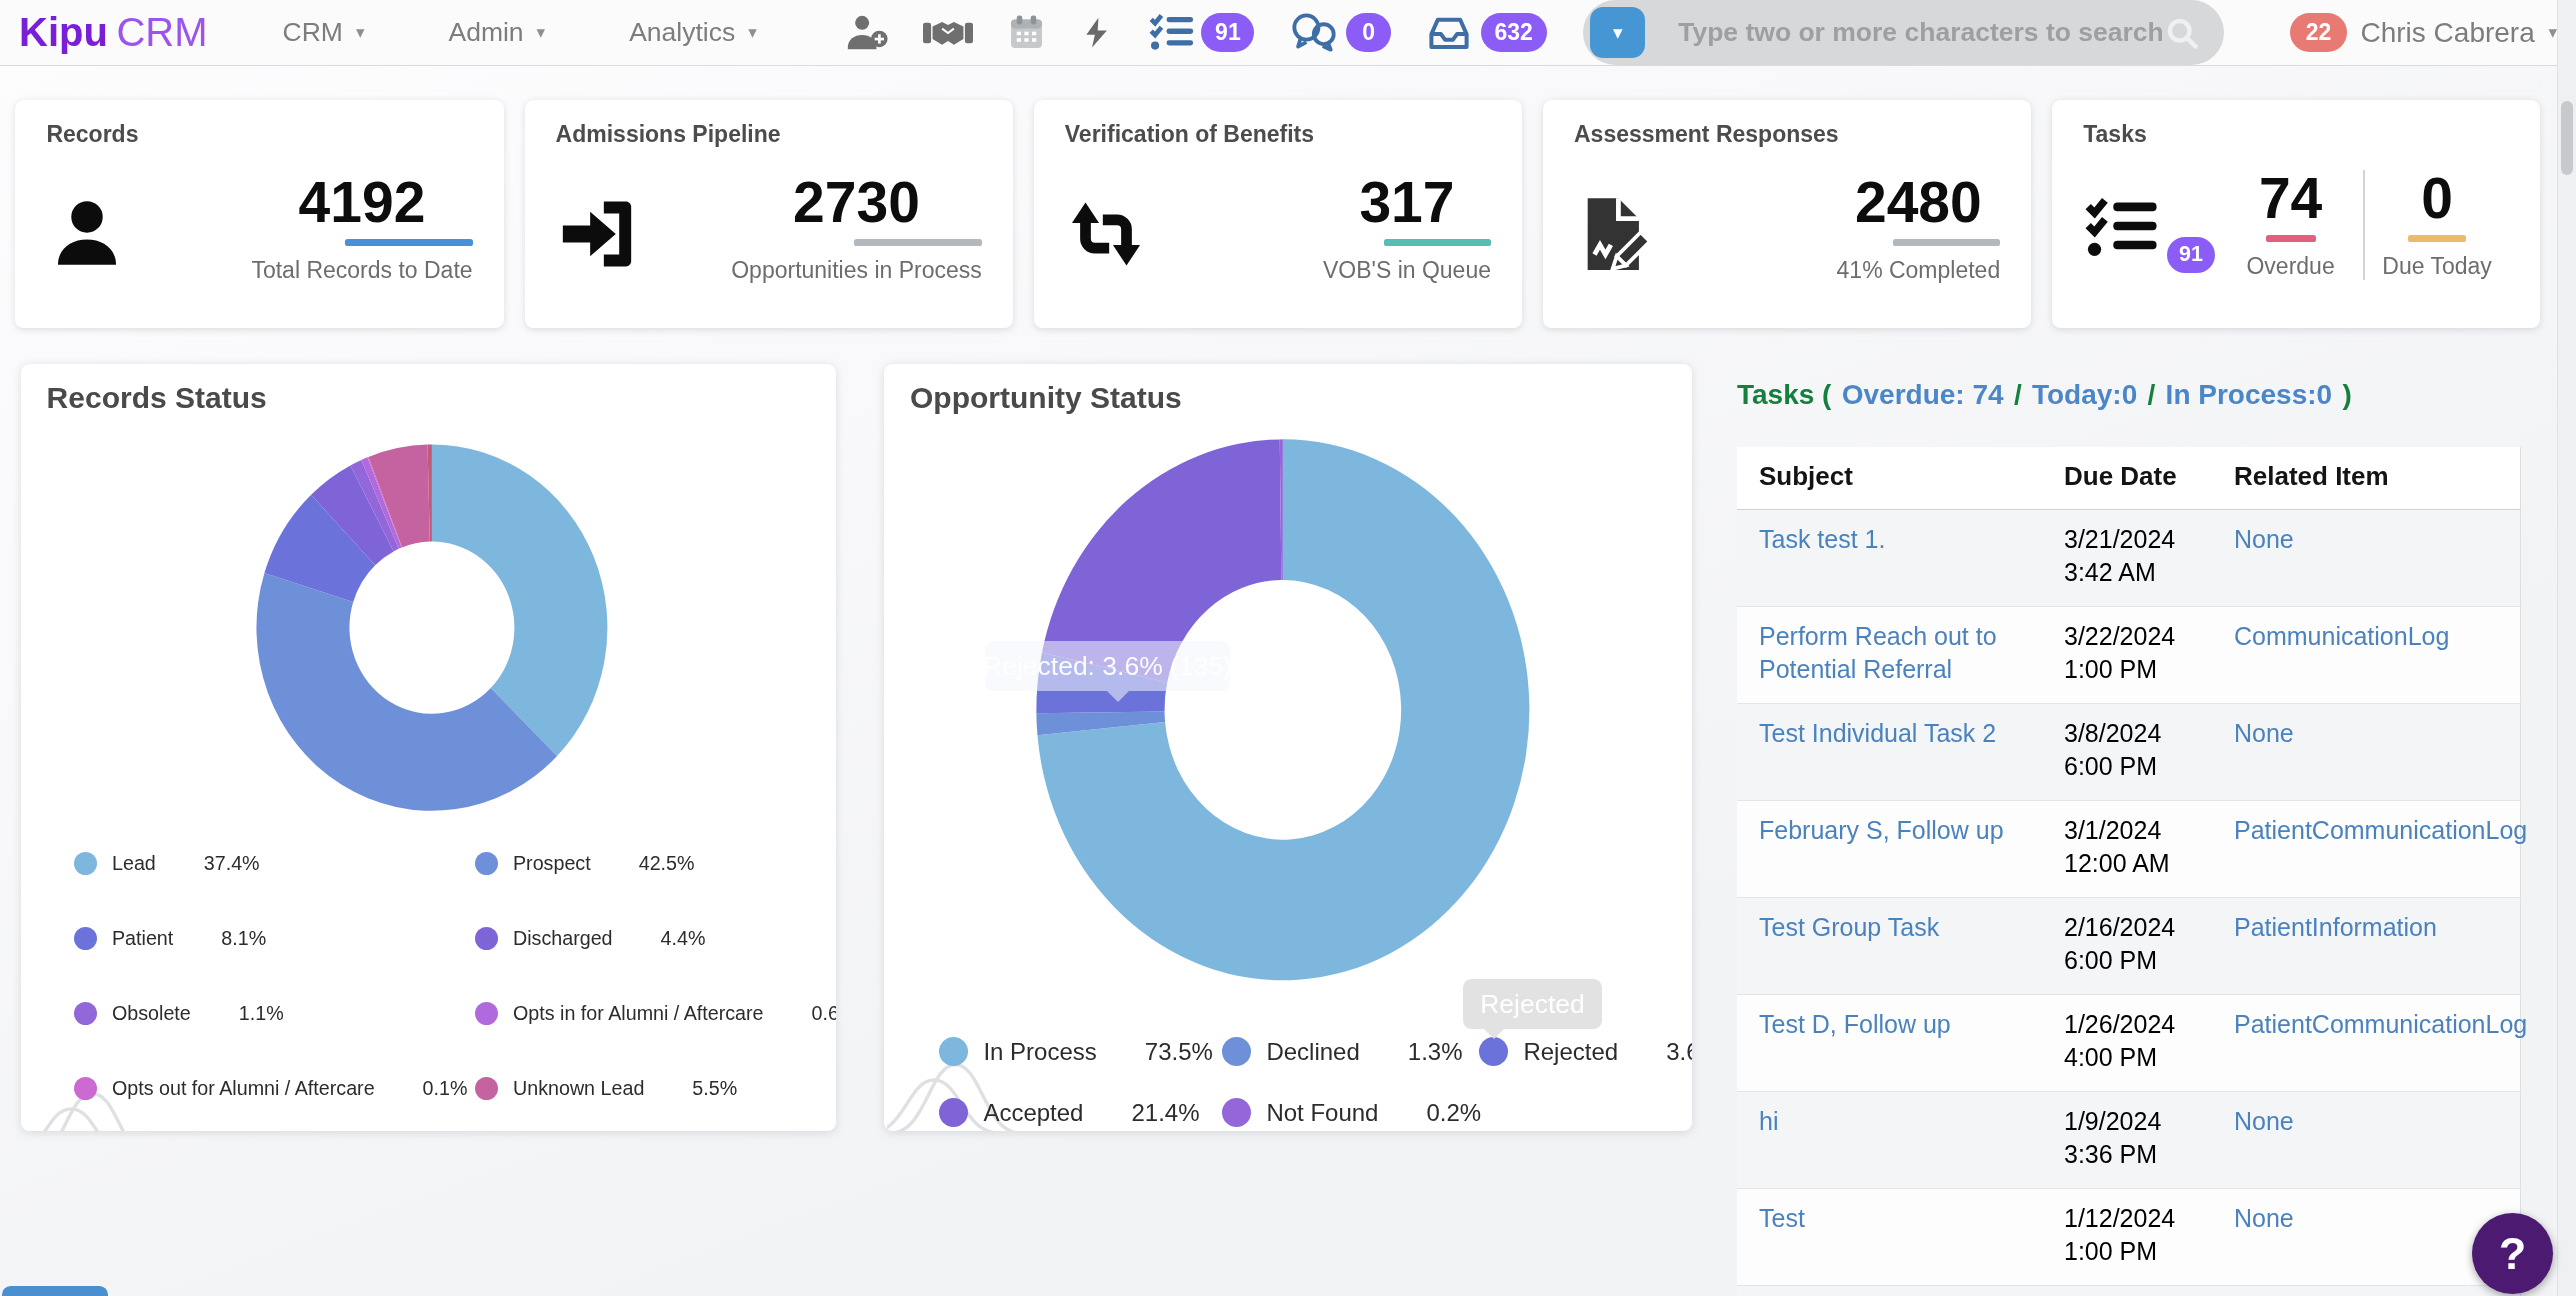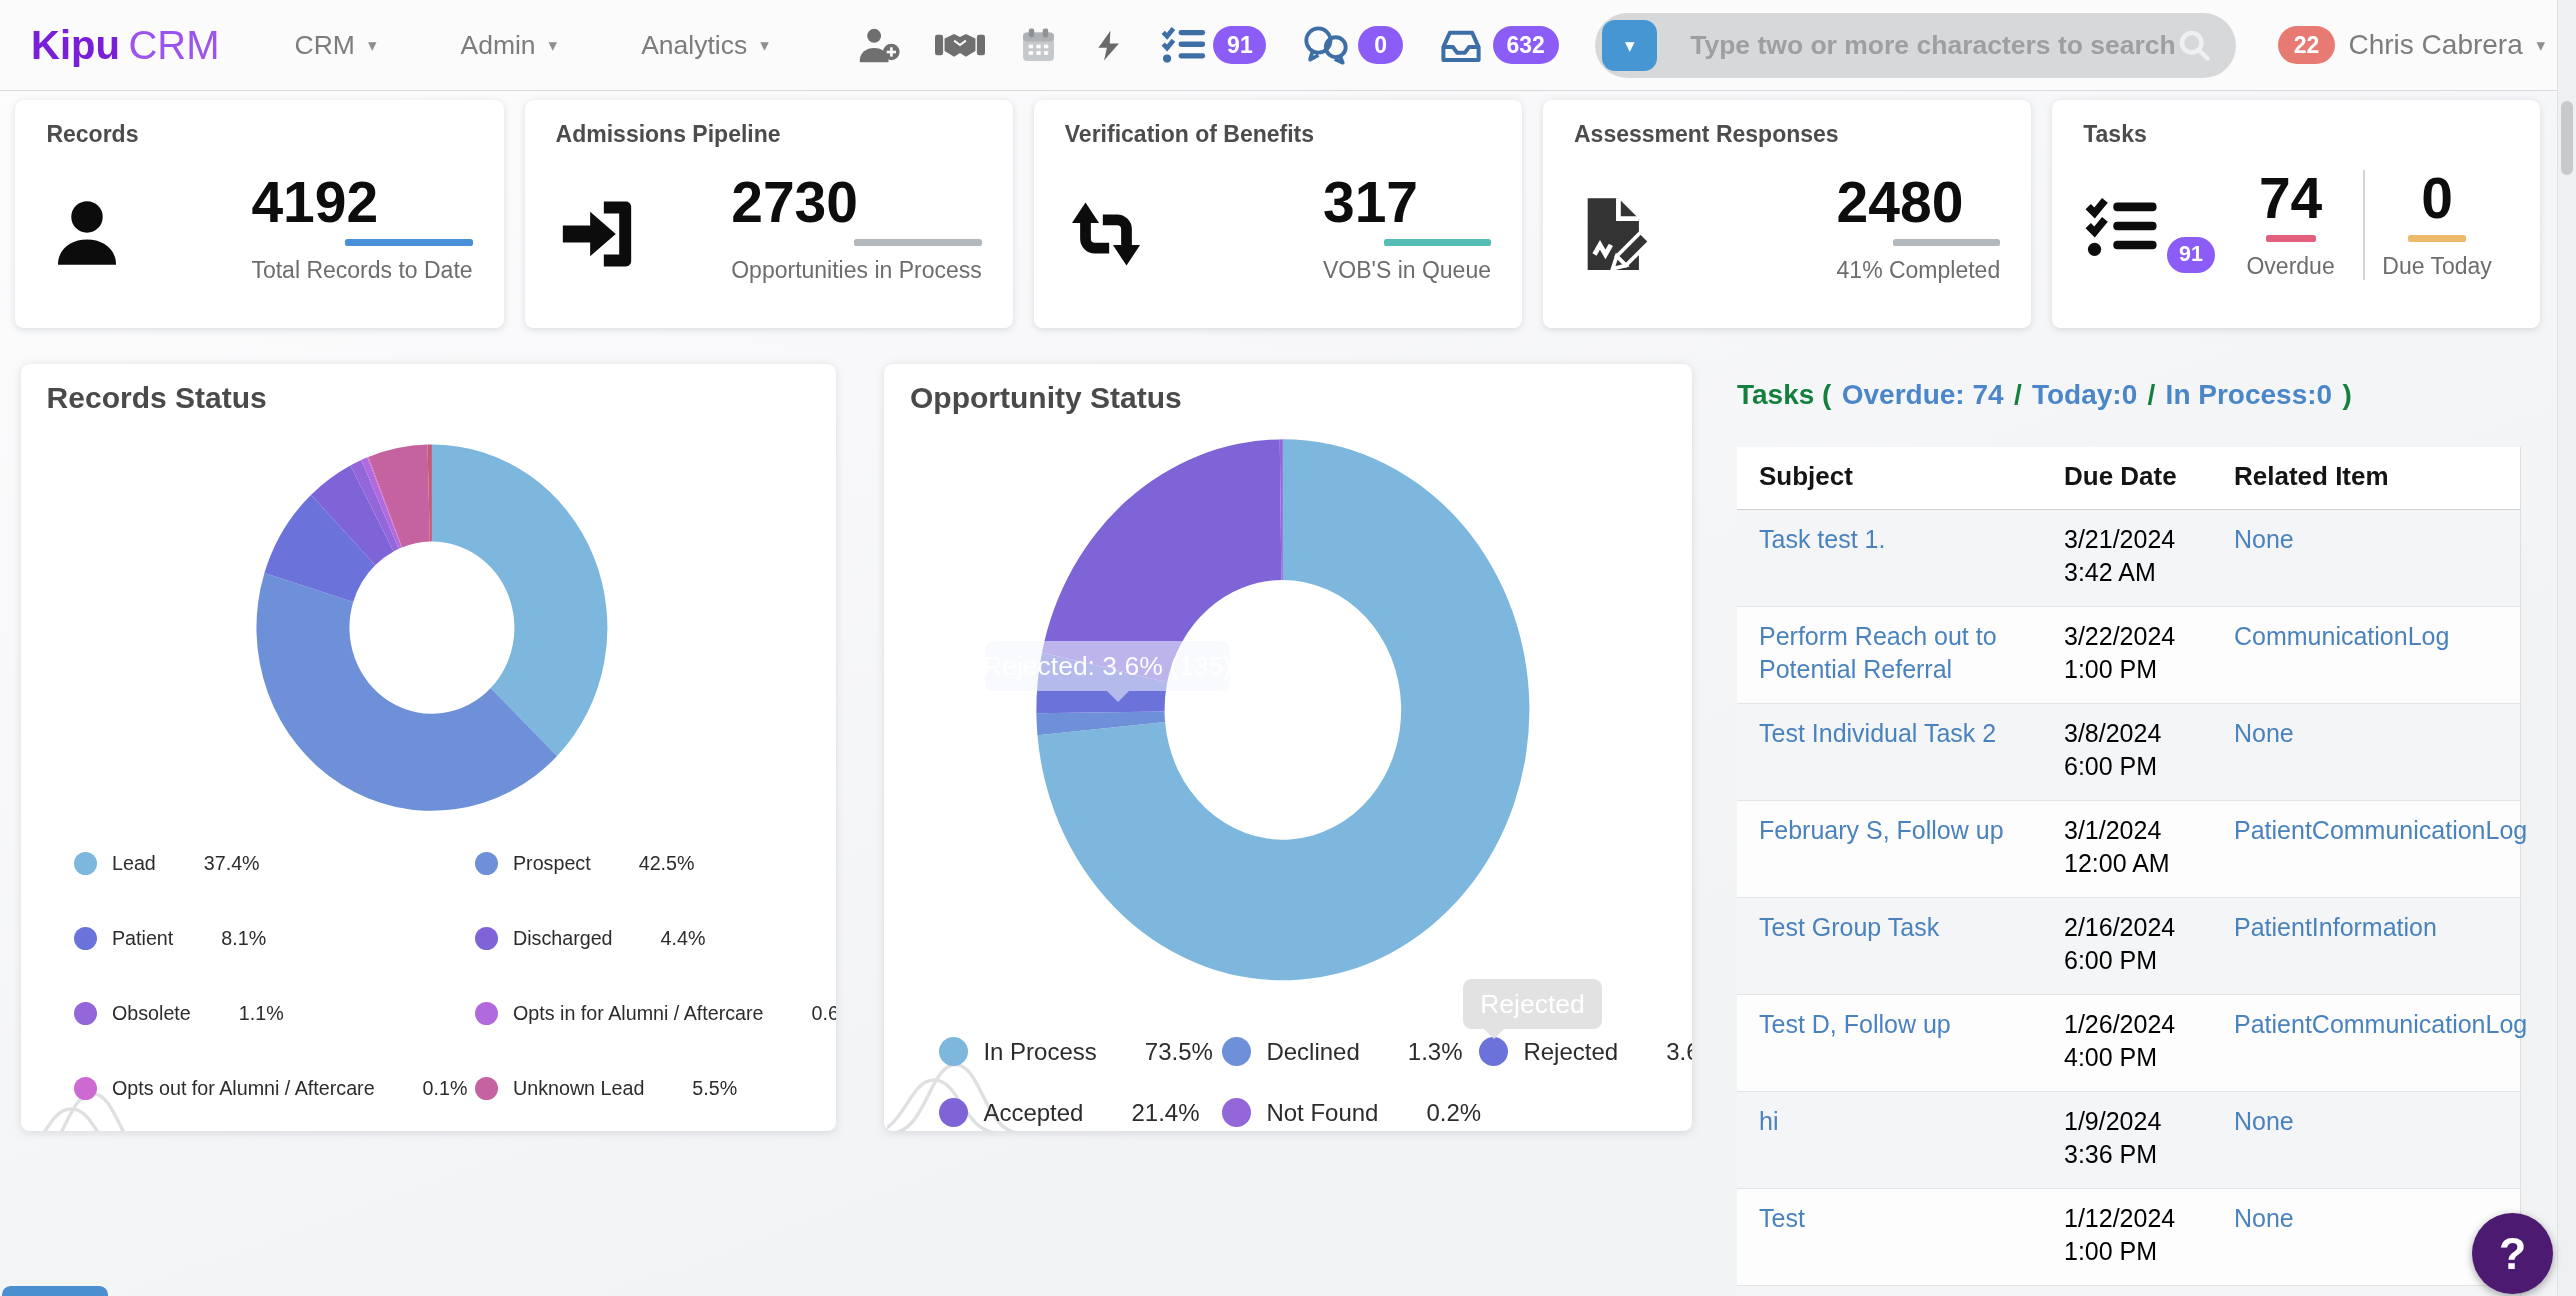--- a/index.html
+++ b/index.html
@@ -3,22 +3,22 @@
 <meta charset="utf-8">
 <style>
   * { box-sizing: border-box; }
   html,body { margin:0; padding:0; }
   body {
     width:2576px; height:1297px; overflow:hidden; position:relative;
     font-family:"Liberation Sans", sans-serif;
     background:linear-gradient(160deg,#fdfdfe 0%,#f2f3f5 70%);
   }
   
-  .nav { position:absolute; top:0; left:0; right:0; height:91px; background:#fbfbfc;
-         border-bottom:1.7px solid #d8dadc; display:flex; align-items:center; padding:0 31px; z-index:50; }
+  .nav { position:absolute; top:0; left:0; right:0; height:66px; background:#fbfbfc;
+         border-bottom:1.7px solid #d8dadc; display:flex; align-items:center; padding:0 19px; z-index:50; }
   .brand { font-size:40px; white-space:nowrap; cursor:pointer; }
   .brand .k { color:#7a1fd8; font-weight:bold; }
   .brand .c { color:#9b55ec; margin-left:8.6px; }
   .menus { display:flex; gap:84px; margin-left:75px; }
   .menu { font-size:26.5px; color:#7d7d7d; display:flex; align-items:center; gap:13px; cursor:pointer; }
   .menu .caret, .user .caret { font-size:17px; color:#8f8f8f; }
   .navicons { display:flex; align-items:center; gap:34px; margin-left:89px; }
   .iconbtn { display:flex; align-items:center; gap:7.7px; cursor:pointer; }
   .badge { background:#8b5cf6; color:#fff; font-weight:bold; font-size:23px; padding:7.7px 13.7px;
            border-radius:23px; line-height:1; min-width:45px; text-align:center; }
@@ -32,21 +32,21 @@
   .user { margin-left:auto; display:flex; align-items:center; gap:13.7px; cursor:pointer; }
   .ubadge { background:#e87a74; color:#fff; font-weight:bold; font-size:23px; padding:7.7px 15.4px; border-radius:21.4px; line-height:1; }
   .uname { font-size:28px; color:#7d7d7d; }
   
   .cards { position:absolute; top:100px; left:15.4px; width:2525px; display:flex; gap:21px; }
   .card { flex:1; background:#fff; border-radius:8.6px; box-shadow:0 1.7px 6.9px rgba(130,138,148,.25);
           height:228px; padding:20.6px 31px; position:relative; }
   .card h3 { margin:0; font-size:23px; color:#4c4c4c; }
   .card .body { display:flex; align-items:center; margin-top:26px; }
   .cicon { width:82px; height:82px; margin-top:10.3px; flex:none; }
-  .stat { margin-left:auto; text-align:left; }
+  .stat { margin-left:auto; text-align:center; }
   .stat .val { font-size:57px; font-weight:bold; color:#0d0d0d; line-height:1; }
   .stat .bar { height:6.9px; border-radius:2.6px; margin:8.6px 0 11px auto; }
   .stat .sub { font-size:23px; color:#6d6d6d; white-space:nowrap; }
   .w150{width:128px;} .w125{width:107px;}
   .tbody2 { display:flex; align-items:center; margin-top:22px; }
   .ticon { position:relative; width:135px; flex:none; margin-top:8.6px; }
   .ticon .badge { position:absolute; right:3.4px; bottom:-6.9px; font-size:21.4px; padding:6.9px 12px; min-width:39px; }
   .metric { flex:1; text-align:center; }
   .metric .val { font-size:57px; font-weight:bold; color:#0d0d0d; line-height:1; }
   .metric .bar { height:6.9px; border-radius:2.6px; margin:8.6px auto 11px; }

